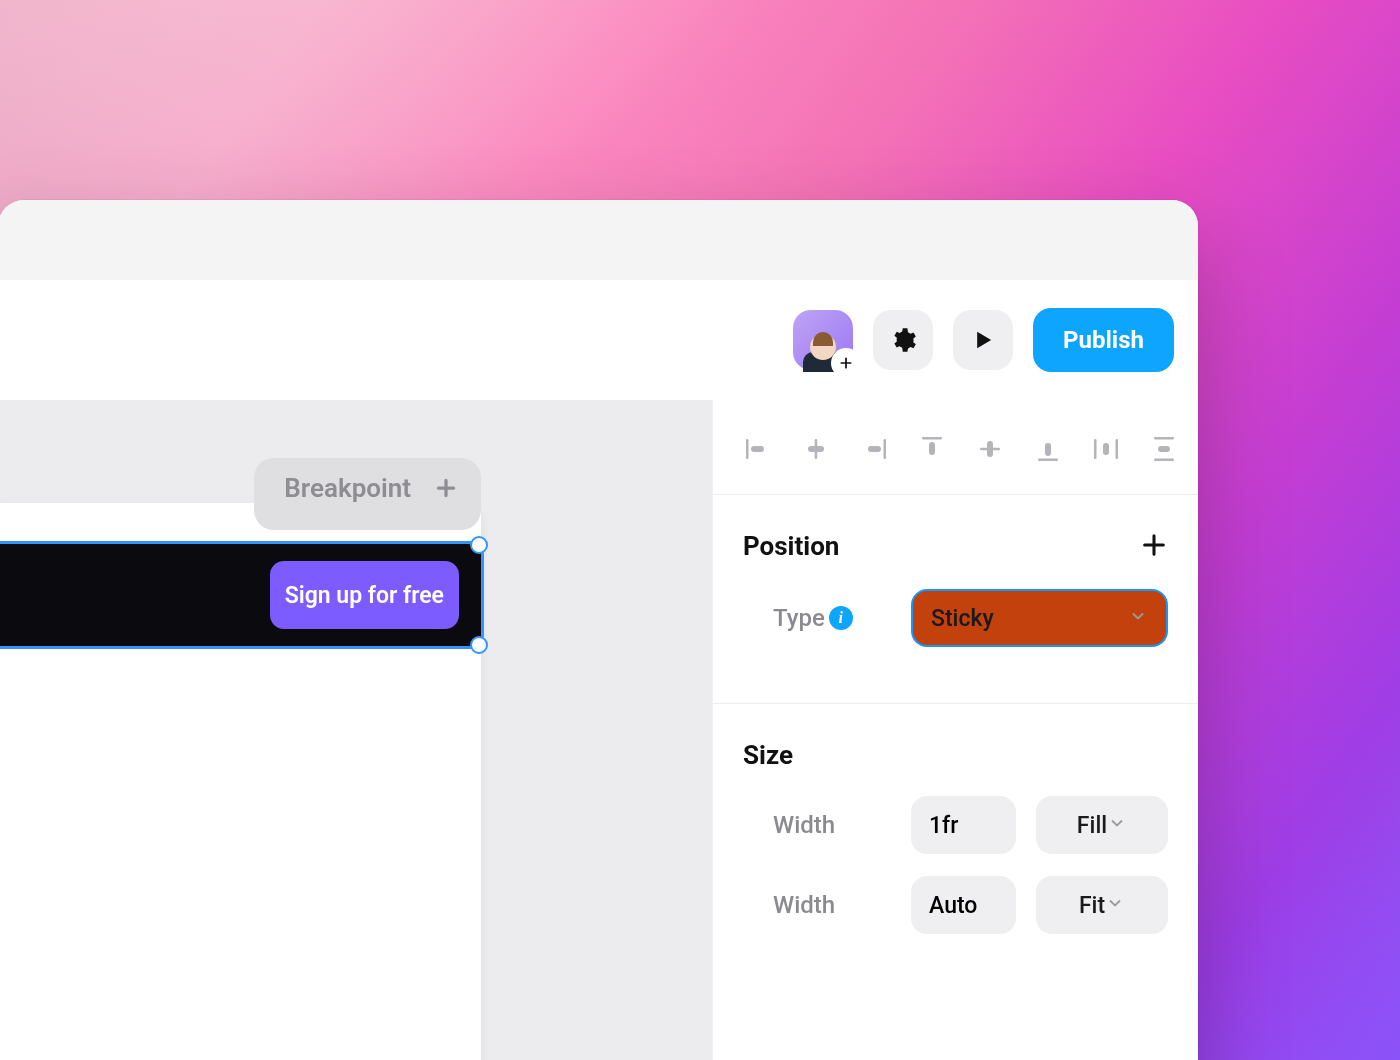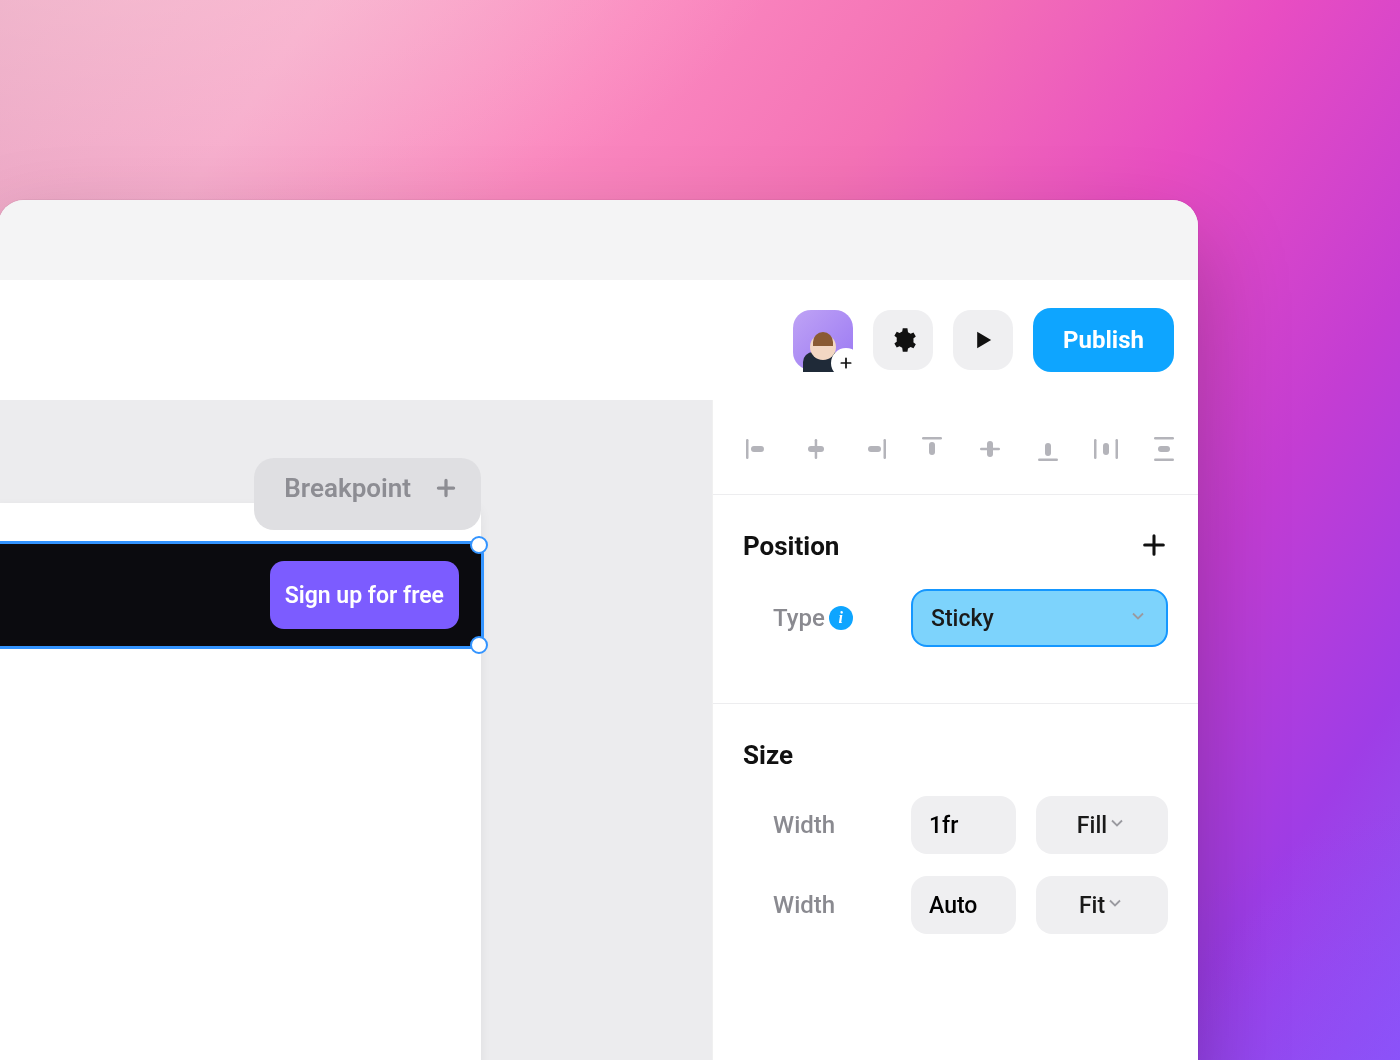--- a/index.html
+++ b/index.html
@@ -125,21 +125,21 @@
   .prop-row.two { grid-template-columns: 148px 1fr 132px; }
   .prop-label { display:flex; align-items:center; gap:4px; font-size: 24px; color:#8a8a90; font-weight: 500; padding-left:30px; }
   .info-badge { width:24px; height:24px; border-radius:50%; background:#0ea5ff; color:#fff; font-size:16px; font-weight:800; display:flex;align-items:center;justify-content:center; font-family: Georgia, serif; font-style: italic; }
 
   .select, .numfield, .stepper, .unitsel {
     height: 58px; border-radius: 16px; background:#efeff1;
     display:flex; align-items:center; padding: 0 18px;
     font-size: 23px; color:#1a1a1a; font-weight: 500;
   }
   .select { justify-content:space-between; cursor:pointer; }
-  .select.active { background:#7dd3fc; border:2.5px solid #1597ff; }
+  .select.active { background:#c2410c; border:2.5px solid #1597ff; }
   .chev svg { width:20px; height:20px; stroke:#9a9aa0; fill:none; stroke-width:2.2; }
 
   .numfield input {
     border:none; background:transparent; font: inherit; width: 100%; outline:none;
   }
 
   .stepper { padding:0; justify-content:center; gap:0; }
   .step { flex:1; height:100%; display:flex; align-items:center; justify-content:center; cursor:pointer; }
   .step:first-child { border-right:1px solid #dcdcde; }
   .step svg { width:22px; height:22px; stroke:#7b7b82; stroke-width:2.4; }

